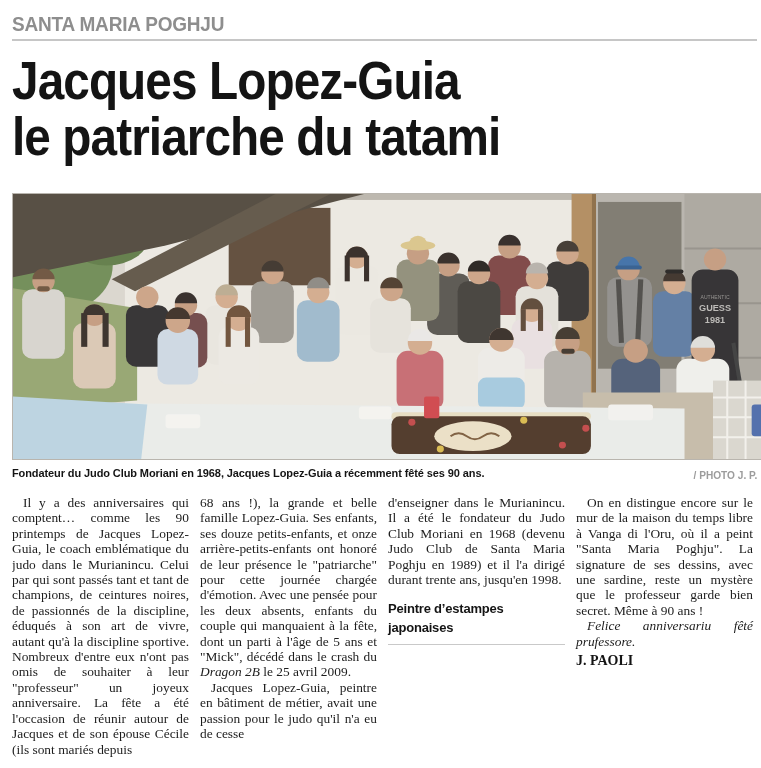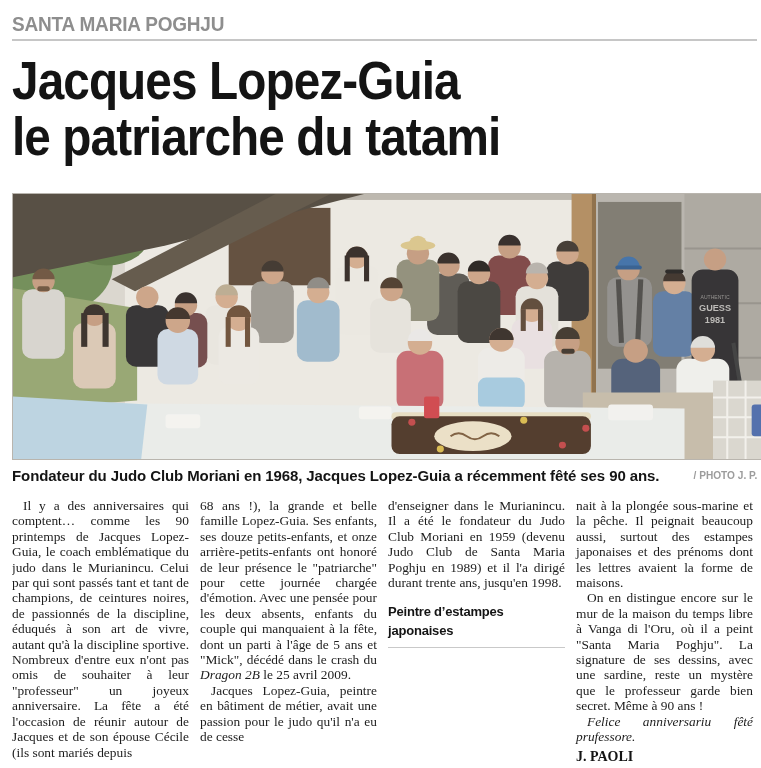--- a/index.html
+++ b/index.html
@@ -8,21 +8,21 @@
   .page{padding:0 12px;width:745px}
   .kicker{margin-top:13px;font-size:20px;font-weight:700;color:#8e8e8e;
           letter-spacing:-.2px;white-space:nowrap;transform:scaleX(.95);transform-origin:0 50%}
   .kicker-rule{height:2px;background:#c6c6c6;margin-top:3px}
   .headline{margin:12px 0 0;font-size:53px;line-height:56px;font-weight:700;color:#141414;
             letter-spacing:-1px;white-space:nowrap;transform:scaleX(.9);transform-origin:0 0}
   .photo-figure{margin-top:28px;position:relative;width:760px;height:267px;
                 border:1px solid #b9b5ae;box-sizing:border-box;overflow:hidden;background:#c2410c}
   .photo-figure svg{position:absolute;left:0;top:0;width:100%;height:100%}
   .caption-row{display:flex;justify-content:space-between;align-items:flex-start;margin-top:7px}
-  .caption{font-size:15px;font-weight:700;color:#141414;letter-spacing:-.1px}
+  .caption{font-size:11px;font-weight:700;color:#141414;letter-spacing:-.1px}
   .credit{font-size:11px;font-weight:700;color:#9c9c9c;white-space:nowrap;
           transform:scaleX(.92);transform-origin:100% 50%;padding-top:2px}
   .body-cols{display:flex;gap:11px;margin-top:14px;height:277px;overflow:hidden}
   .col{width:177px;font-family:"Liberation Serif",serif;font-size:13.4px;line-height:15.4px;
        color:#1c1c1c;text-align:justify;hyphens:auto;-webkit-hyphens:auto}
   .col p{margin:0}
   .indent{text-indent:11px}
   .italic{font-style:italic}
   .subhead{font-family:"Liberation Sans",sans-serif;font-weight:700;font-size:13px;line-height:19px;
            color:#141414;margin:12px 0 0;letter-spacing:-.2px;text-align:left;hyphens:none}
@@ -264,25 +264,24 @@
 
   <div class="body-cols">
     <div class="col" lang="fr">
       <p class="indent">Il y a des anniversaires qui comptent… comme les 90 printemps de Jacques Lopez-Guia, le coach emblématique du judo dans le Murianincu. Celui par qui sont passés tant et tant de champions, de ceintures noires, de passionnés de la discipline, éduqués à son art de vivre, autant qu'à la discipline sportive. Nombreux d'entre eux n'ont pas omis de souhaiter à leur "professeur" un joyeux anniversaire. La fête a été l'occasion de réunir autour de Jacques et de son épouse Cécile (ils sont mariés depuis</p>
     </div>
     <div class="col" lang="fr">
       <p><span>68 ans !), la grande et belle famille Lopez-Guia. Ses enfants, ses douze petits-enfants, et onze arrière-petits-enfants ont honoré de leur présence le "patriarche" pour cette journée chargée d'émotion. Avec une pensée pour les deux absents, enfants du couple qui manquaient à la fête, dont un parti à l'âge de 5 ans et "Mick", décédé dans le crash du </span><span class="italic">Dragon 2B</span><span> le 25 avril 2009.</span></p>
       <p class="indent">Jacques Lopez-Guia, peintre en bâtiment de métier, avait une passion pour le judo qu'il n'a eu de cesse</p>
     </div>
     <div class="col" lang="fr">
-      <p>d'enseigner dans le Murianincu. Il a été le fondateur du Judo Club Moriani en 1959 (devenu Judo Club de Santa Maria Poghju en 1989) et il l'a dirigé durant trente ans, jusqu'en 1998.</p>
+      <p>d'enseigner dans le Murianincu. Il a été le fondateur du Judo Club Moriani en 1968 (devenu Judo Club de Santa Maria Poghju en 1989) et il l'a dirigé durant trente ans, jusqu'en 1998.</p>
       <h2 class="subhead">Peintre d’estampes japonaises</h2>
       <div class="subhead-rule"></div>
     </div>
     <div class="col" lang="fr">
-      <p>nait à la plongée sous-marine et la pêche. Il peignait beaucoup aussi, surtout des estampes japonaises et des prénoms dont les lettres avaient la forme de maisons.</p>
       <p class="indent">On en distingue encore sur le mur de la maison du temps libre à Vanga di l'Oru, où il a peint "Santa Maria Poghju". La signature de ses dessins, avec une sardine, reste un mystère que le professeur garde bien secret. Même à 90 ans !</p>
       <p class="indent italic">Felice anniversariu fêté prufessore.</p>
       <div class="byline">J. PAOLI</div>
     </div>
   </div>
 
 </div>
 
 </body></html>

